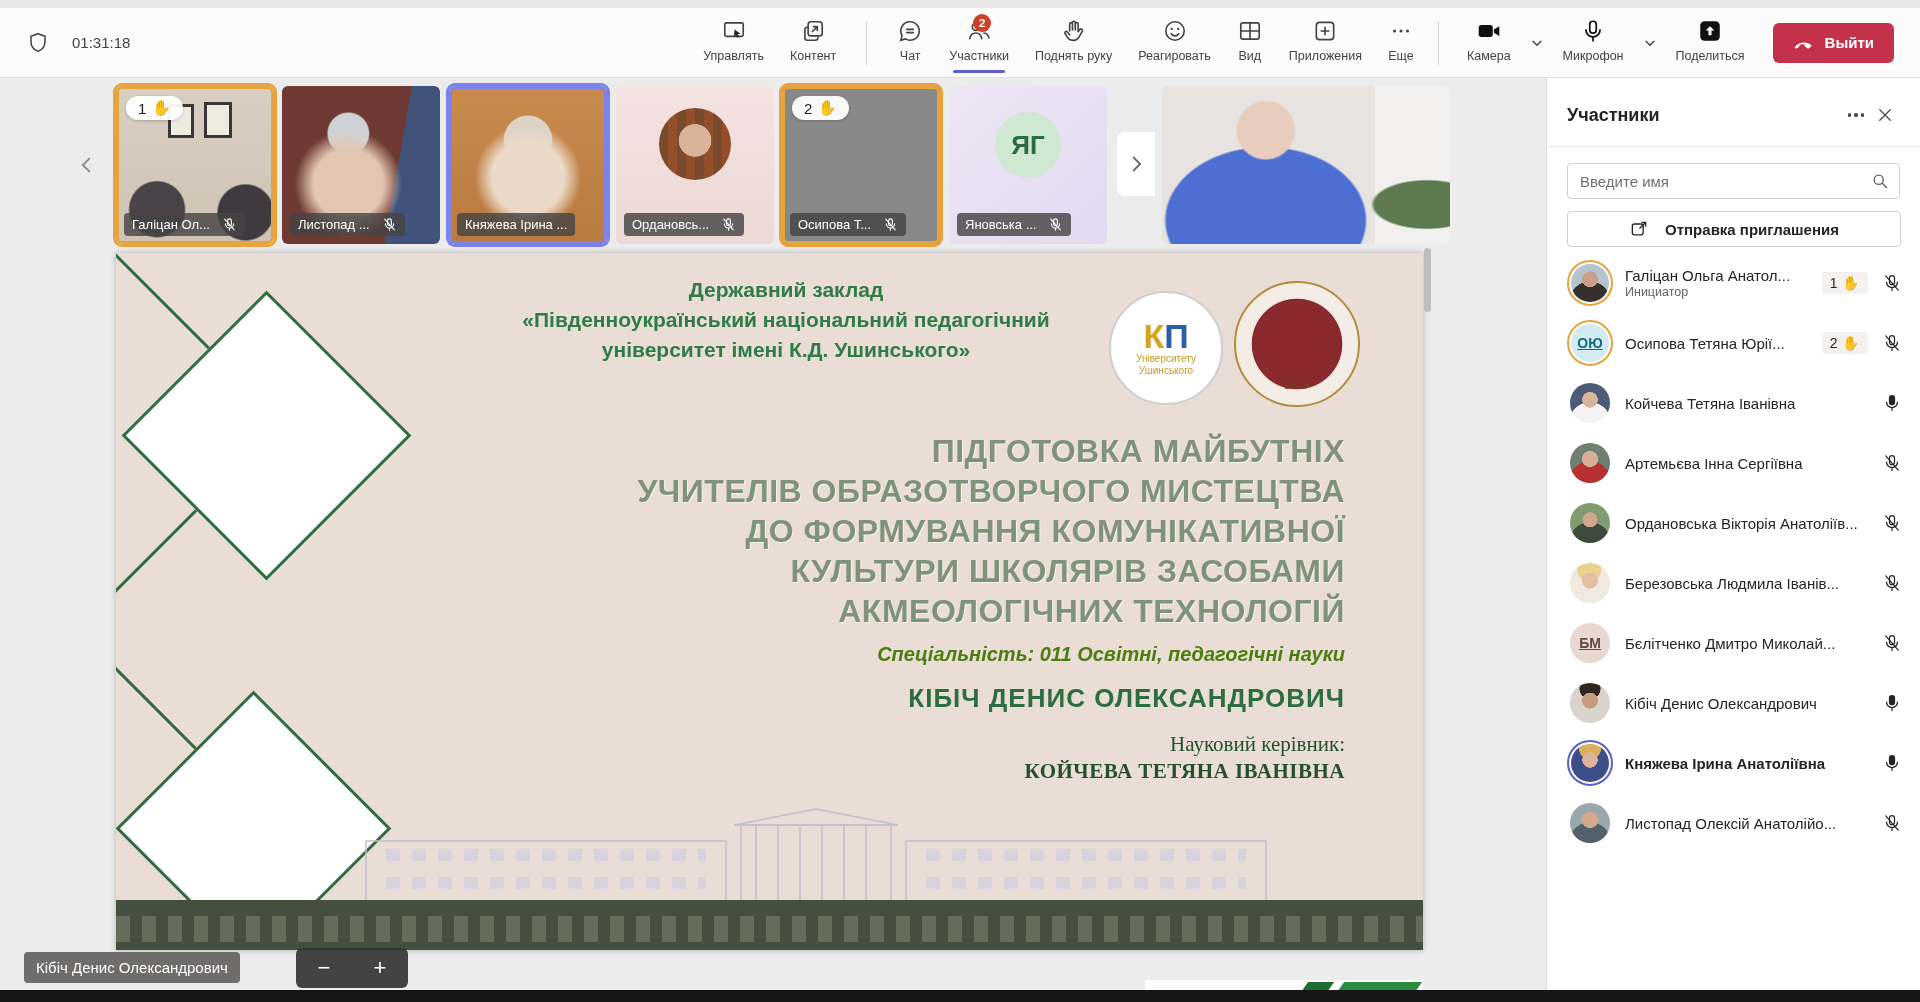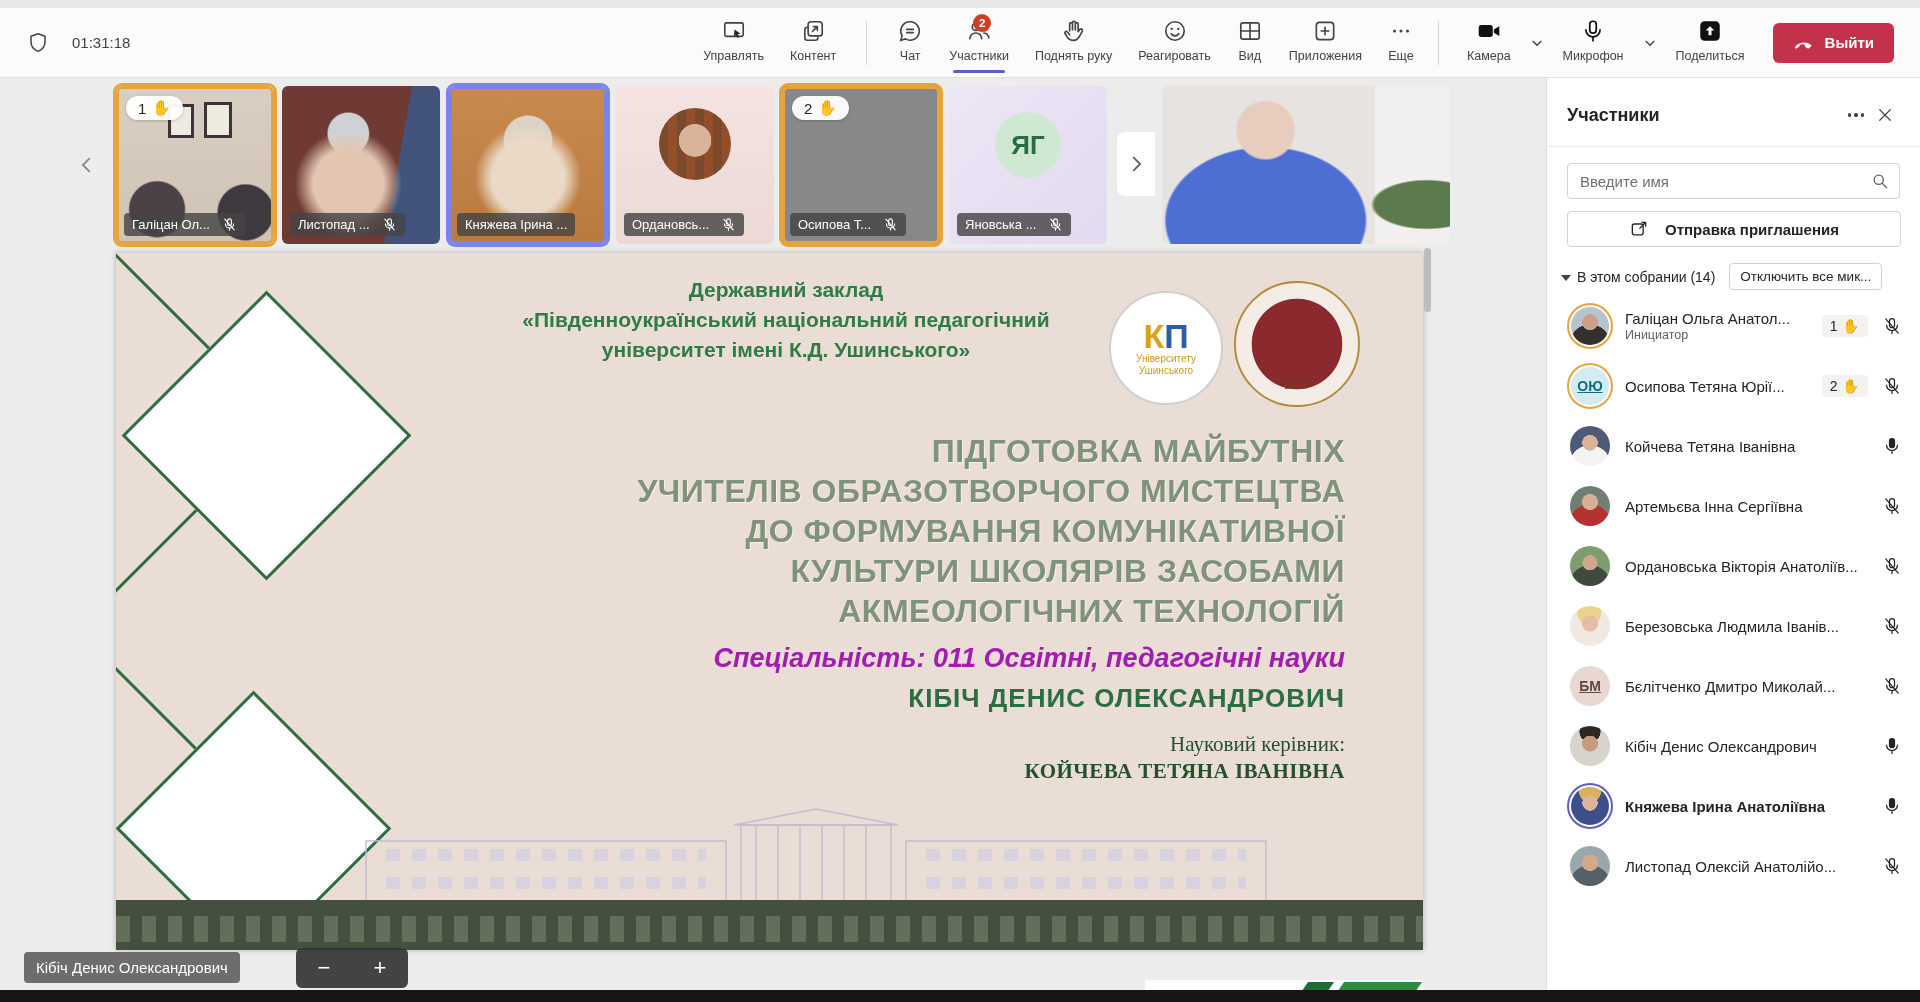--- a/index.html
+++ b/index.html
@@ -62,21 +62,21 @@
   .kp-k { color:#d8a21a; } .kp-p { color:#2b5ea7; }
   .kp-sub { font-size:10px; color:#c79a1d; line-height:12px; }
   .emblem { position:absolute; left:1118px; top:28px; width:126px; height:126px; border-radius:50%;
     background:radial-gradient(circle at 50% 50%, #8a2a2e 0 52%, #f3ede6 53% 74%, #7a1f2b 75%);
     border:2px solid #b48c3c; display:flex; align-items:flex-end; justify-content:center; }
   .emblem-year { font-size:10px; color:#5d4a17; margin-bottom:14px; letter-spacing:1px;margin-top:40px; }
   .slide-title { position:absolute; right:78px; top:178px; text-align:right; color:#7e9379;
     font-size:32px; font-weight:bold; line-height:40px; letter-spacing:.5px;
     text-shadow:1px 1px 0 #f6f1ec; }
   .specialty { position:absolute; right:78px; top:390px; font-style:italic; font-weight:bold;
-    color:#a21caf; font-size:27px; }
+    color:#4d7c0f; font-size:20px; }
   .author { position:absolute; right:78px; top:430px; color:#2c6e3f; font-size:26px;
     font-weight:bold; letter-spacing:1px; }
   .advisor { position:absolute; right:78px; top:478px; text-align:right; color:#24512c;
     font-family:"Liberation Serif", serif; font-size:21px; line-height:27px; }
   .advisor b { letter-spacing:.5px; }
   .band { position:absolute; left:0; bottom:0; width:100%; height:50px; background:#454f40; }
   .band-windows { position:absolute; left:0; bottom:8px; width:100%; height:26px;
     background:repeating-linear-gradient(90deg, rgba(190,205,170,.25) 0 14px, transparent 14px 26px); }
 
   
@@ -534,25 +534,20 @@
   <button class="invite-btn">
     <span>
         <svg width="20" height="20" viewBox="0 0 24 24" fill="none" stroke="#242424" stroke-width="1.6" stroke-linecap="round" stroke-linejoin="round">
           <rect x="4" y="6" width="13" height="13" rx="2.5"></rect>
           <path d="M13 11l7-7M15.5 4H20v4.5"></path>
         </svg>
       </span>
     <span>Отправка приглашения</span>
   </button>
 
-  <div class="section-row">
-    <span class="caret"></span>
-    <span class="section-label">В этом собрании (14)</span>
-    <button class="muteall-btn">Отключить все мик...</button>
-  </div>
 
   <div class="plist">
 
     <div class="prow">
       <span class="pav-wrap ring-gold">
           <span class="pav ph-a"></span>
         </span>
       <span class="pmeta">
         <div class="pname">Галіцан Ольга Анатол...</div>
         <div class="prole">Инициатор</div>

